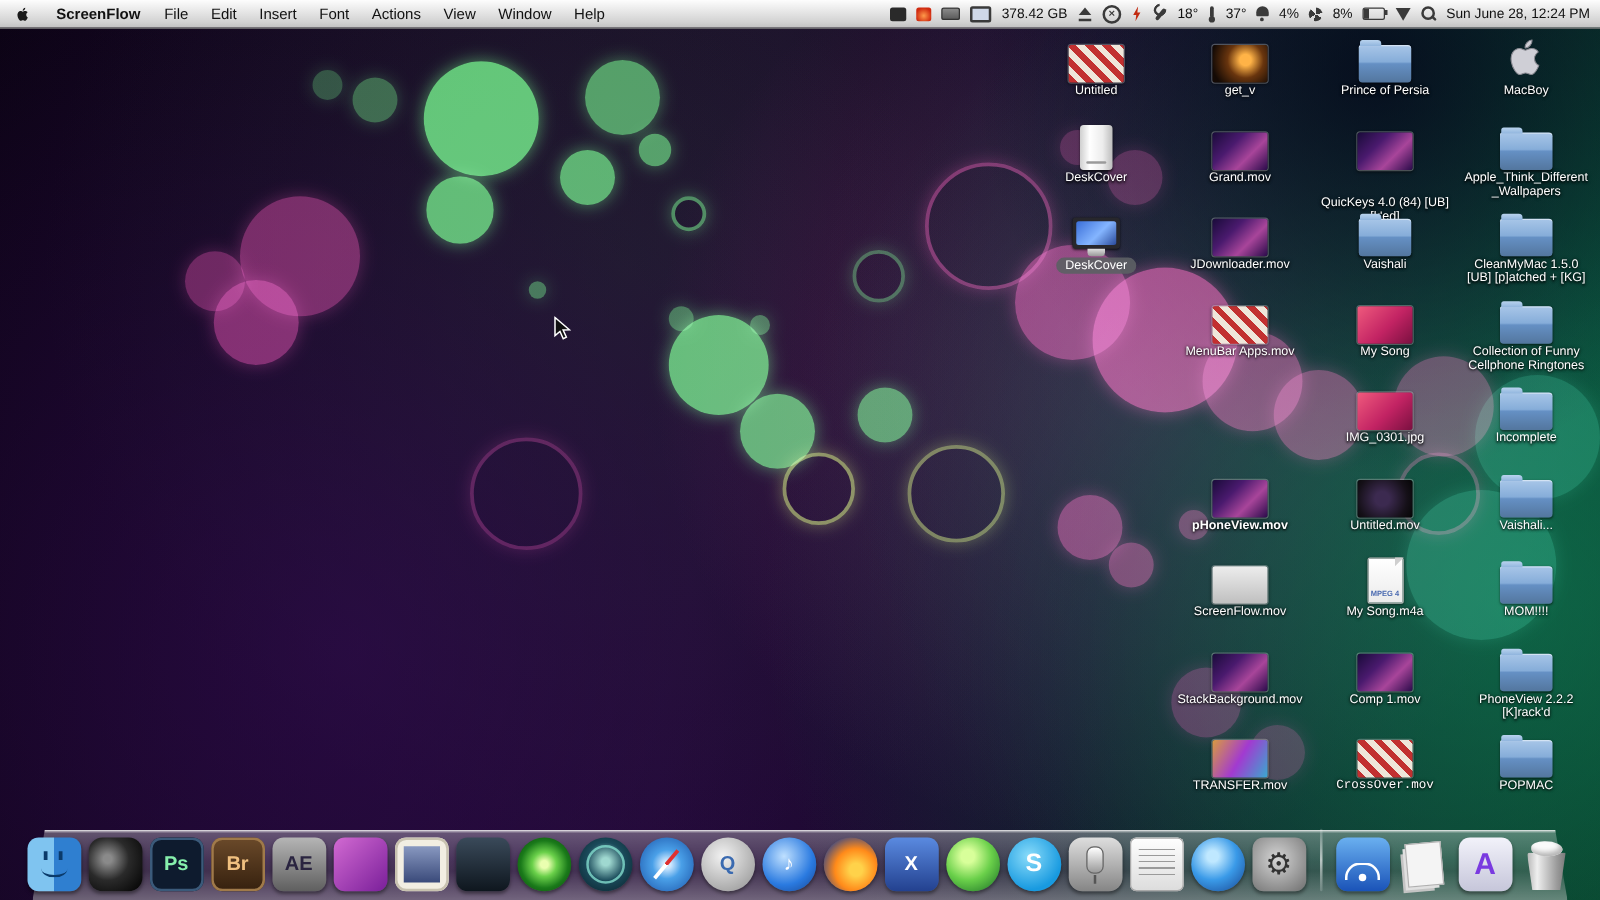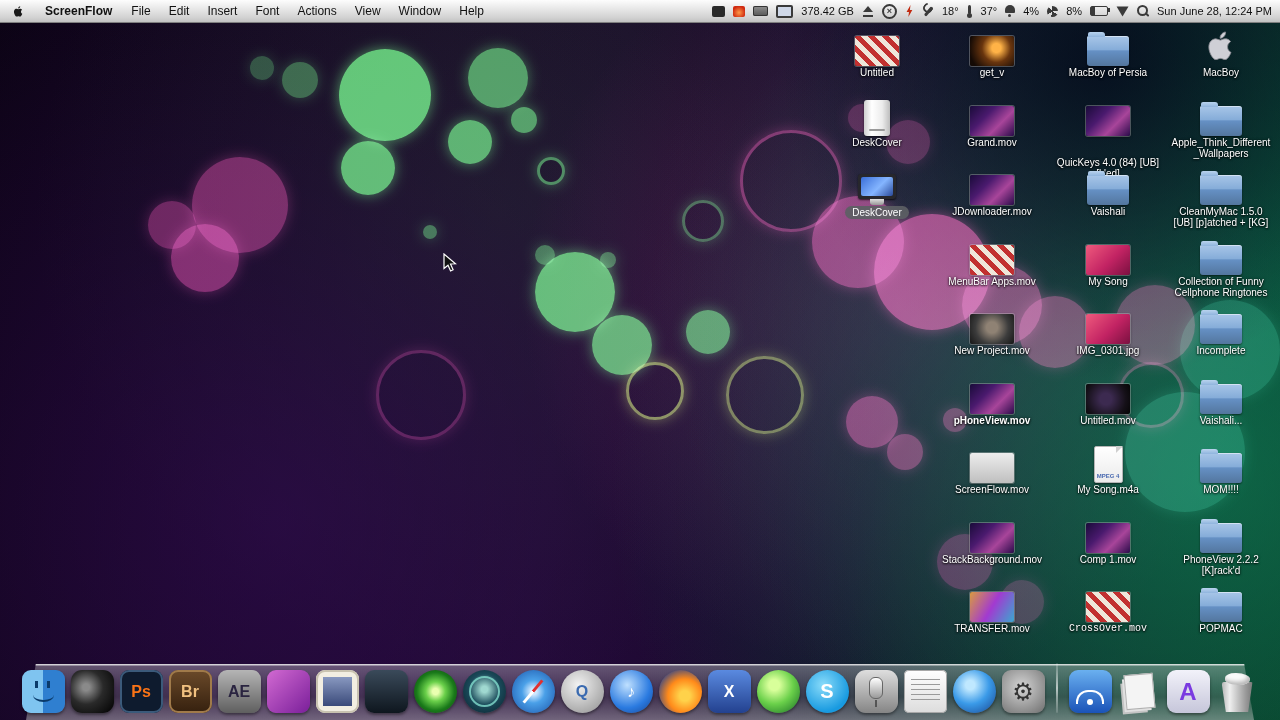--- a/index.html
+++ b/index.html
@@ -105,21 +105,21 @@
   }
   .dock-row{position:relative;display:flex;align-items:flex-end;gap:6px;padding-bottom:7px;}
   .di{width:43px;height:43px;border-radius:9px;position:relative;flex:0 0 auto;box-shadow:0 2px 3px rgba(0,0,0,.4);}
   .di .glyph{position:absolute;inset:0;display:flex;align-items:center;justify-content:center;font-weight:bold;font-size:16px;color:#fff;}
   .ic-separator{width:2px;height:50px;border-radius:1px;box-shadow:none;background:linear-gradient(rgba(255,255,255,.15),rgba(255,255,255,.65),rgba(255,255,255,.15));margin:0 5px;}
   .ic-finder{background:linear-gradient(90deg,#7fc4f0 0 50%,#2f7fd0 50%);}
   .ic-finder::before{content:"";position:absolute;left:11px;right:11px;bottom:11px;height:12px;border-bottom:2px solid #0a3a6a;border-radius:50%;}
   .ic-finder::after{content:"";position:absolute;top:11px;left:13px;width:3px;height:7px;background:#0a3a6a;box-shadow:12px 0 0 #0a3a6a;}
   .ic-cam{background:radial-gradient(circle at 35% 40%,#8a8a8a 0 9%,#2a2a2a 45%,#000 100%);border-radius:11px;}
   .ic-ps{background:#0e1b2e;box-shadow:inset 0 0 0 2px #3b5a7a;}
-  .ic-ps .glyph{color:#f97316;}
+  .ic-ps .glyph{color:#86efac;}
   .ic-br{background:linear-gradient(#6b4a2a,#35200e);box-shadow:inset 0 0 0 2px #a07a4a;}
   .ic-br .glyph{color:#f0c080;}
   .ic-ae{background:linear-gradient(#b5b5b5,#5f5f5f);margin-top:48px;}
   .ic-ae .glyph{color:#2a2440;}
   .ic-purple{background:linear-gradient(135deg,#d26ad2,#7a1f9a);}
   .ic-stamp{background:#f2eee2;box-shadow:inset 0 0 0 2px #c8c2b0;}
   .ic-stamp::before{content:"";position:absolute;inset:7px;background:linear-gradient(#8898c0,#3a4a7a);}
   .ic-darkapp{background:linear-gradient(#3a4a5a,#0e161e);}
   .ic-mandala{background:radial-gradient(circle,#eaffb0 0 10%,#6ad04a 32%,#1a7a1a 62%,#0a3a0a 100%);border-radius:50%;}
   .ic-timemachine{background:radial-gradient(circle at 50% 45%,#9fd8d0 0 10%,#1a4a5a 48%,#091f2a 100%);border-radius:50%;}
@@ -251,21 +251,21 @@
     <div class="desk-item" style="left: 940px; top: 26px;">
       <div class="icon-area">
         <div class="fico fico-thumb-sparks thumb"></div>
       </div>
       <div class="desk-label">get_v</div>
     </div>
     <div class="desk-item" style="left: 1056px; top: 26px;">
       <div class="icon-area">
         <div class="fico fico-folder"></div>
       </div>
-      <div class="desk-label">MacBoy of Persia</div>
+      <div class="desk-label">Prince of Persia</div>
     </div>
     <div class="desk-item" style="left: 1169px; top: 26px;">
       <div class="icon-area">
         <div class="fico fico-apple">
           <svg width="36" height="40" viewBox="0 0 24 28">
             <path fill="#cfcfd6" stroke="#8a8a92" stroke-width="0.6" d="M16.6 14.6c0-2.4 2-3.6 2.1-3.7-1.1-1.7-2.9-1.9-3.5-1.9-1.5-.2-2.9.9-3.7.9-.8 0-1.9-.9-3.2-.9-1.6 0-3.1 1-4 2.4-1.7 2.9-.4 7.3 1.2 9.7.8 1.2 1.8 2.5 3 2.4 1.2 0 1.7-.8 3.1-.8 1.5 0 1.9.8 3.2.8s2.1-1.2 2.9-2.4c.9-1.3 1.3-2.6 1.3-2.7-.1 0-2.4-1-2.4-3.8zM14.2 7.2c.7-.8 1.1-1.9 1-3-1 0-2.1.7-2.8 1.5-.6.7-1.2 1.9-1 2.9 1 .1 2.1-.5 2.8-1.4z"></path>
           </svg>
         </div>
       </div>
       <div class="desk-label">MacBoy</div>
@@ -328,26 +328,20 @@
       <div class="icon-area">
         <div class="fico fico-thumb-pink thumb"></div>
       </div>
       <div class="desk-label">My Song</div>
     </div>
     <div class="desk-item" style="left: 1169px; top: 235px;">
       <div class="icon-area">
         <div class="fico fico-folder"></div>
       </div>
       <div class="desk-label">Collection of Funny Cellphone Ringtones</div>
-    </div>
-    <div class="desk-item" style="left: 940px; top: 304px;">
-      <div class="icon-area">
-        <div class="fico fico-thumb-photo thumb"></div>
-      </div>
-      <div class="desk-label">New Project.mov</div>
     </div>
     <div class="desk-item" style="left: 1056px; top: 304px;">
       <div class="icon-area">
         <div class="fico fico-thumb-pink thumb"></div>
       </div>
       <div class="desk-label">IMG_0301.jpg</div>
     </div>
     <div class="desk-item" style="left: 1169px; top: 304px;">
       <div class="icon-area">
         <div class="fico fico-folder"></div>

